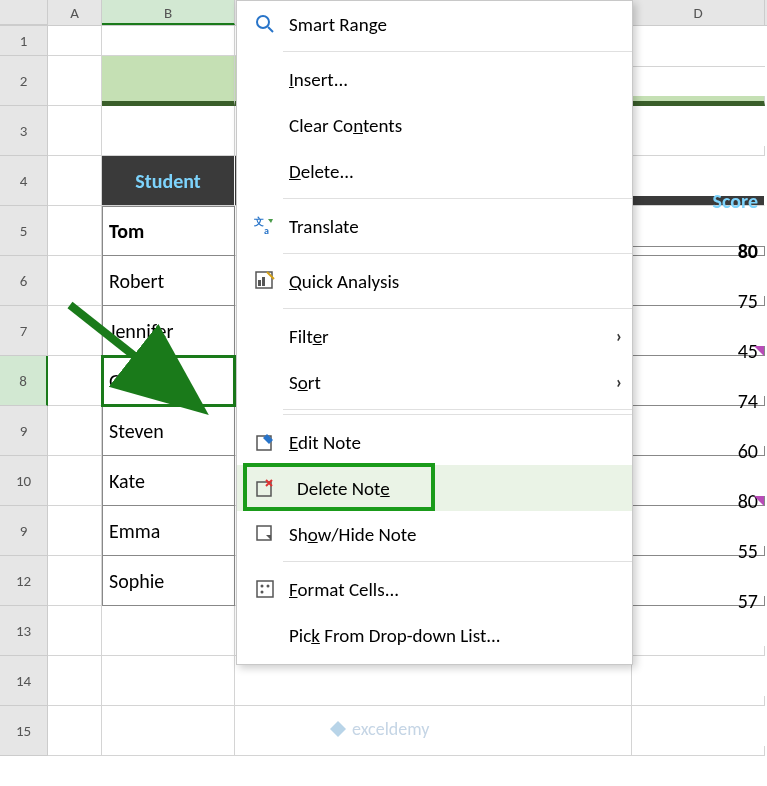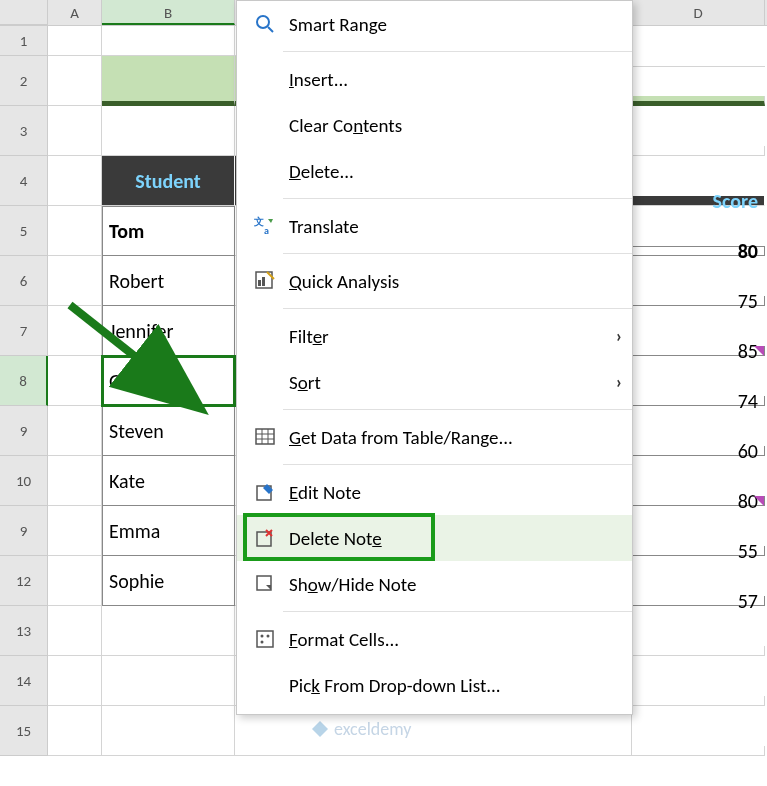--- a/index.html
+++ b/index.html
@@ -47,29 +47,29 @@
     
     
     .note-ind { position: absolute; top: 0; right: 0; width: 0; height: 0; border-left: 10px solid transparent; border-top: 10px solid #b84bb8; }
     
     
     .arrow { position: absolute; left: 60px; top: 295px; z-index: 5; pointer-events: none; }
     
     
     .ctxmenu { position: absolute; left: 236px; top: 0; width: 397px; background: #fff; border: 1px solid #c8c8c8; box-shadow: 3px 3px 8px rgba(0,0,0,0.2); z-index: 10; padding-bottom: 6px; }
     .menu-item { display: flex; align-items: center; height: 46px; padding: 0 10px; font-size: 19px; cursor: pointer; position: relative; }
-    .menu-item.highlighted { background: #eaf3e6; }
+    .menu-item.highlighted { background: #eaf3e6; gap: 8px; }
     .menu-icon { width: 36px; display: flex; justify-content: center; align-items: center; }
     .menu-label { flex: 1; padding-left: 6px; }
     .menu-label u { text-decoration: underline; }
     .menu-arrow { font-size: 18px; color: #333; font-weight: bold; }
     .menu-sep { height: 1px; background: #e0e0e0; margin: 4px 0 4px 46px; }
     .highlight-box { position: absolute; border: 4px solid #1a9b1a; pointer-events: none; }
     
-    .watermark { position: absolute; left: 310px; top: 718px; font-size: 18px; color: #c5d5e5; z-index: 4; display: flex; align-items: center; gap: 4px; pointer-events: none; }
+    .watermark { position: absolute; left: 328px; top: 718px; font-size: 18px; color: #c5d5e5; z-index: 4; display: flex; align-items: center; gap: 4px; pointer-events: none; }
   </style>
 </head>
 <body>
 
 <div class="sheet">
   <div class="col-headers">
     <div class="corner"></div>
     <div class="col-h a">A</div>
     <div class="col-h b">B</div>
     <div class="col-h c">C</div>
@@ -137,21 +137,21 @@
         <div class="cell b data">Robert</div>
         <div class="cell c"></div>
         <div class="cell d data">75</div>
       </div>
 
       <div class="grid-row">
         <div class="cell a"></div>
         <div class="cell b data">Jennifer</div>
         <div class="cell c"></div>
         <div class="cell d data" style="position:relative">
-            <span>85</span>
+            <span>45</span>
             <div class="note-ind"></div>
           </div>
       </div>
 
       <div class="grid-row">
         <div class="cell a"></div>
         <div class="cell b data selected">George</div>
         <div class="cell c"></div>
         <div class="cell d data">74</div>
       </div>
@@ -269,32 +269,20 @@
     <span class="menu-icon"></span>
     <span class="menu-label">Filt<u>e</u>r</span>
     <span class="menu-arrow">›</span>
   </div>
   <div class="menu-item">
     <span class="menu-icon"></span>
     <span class="menu-label">S<u>o</u>rt</span>
     <span class="menu-arrow">›</span>
   </div>
   <div class="menu-sep"></div>
-  <div class="menu-item">
-    <span class="menu-icon">
-        <svg width="22" height="22">
-          <rect x="2" y="3" width="18" height="15" fill="none" stroke="#555" stroke-width="1.5"></rect>
-          <line x1="2" y1="8" x2="20" y2="8" stroke="#555"></line>
-          <line x1="2" y1="13" x2="20" y2="13" stroke="#555"></line>
-          <line x1="8" y1="3" x2="8" y2="18" stroke="#555"></line>
-          <line x1="14" y1="3" x2="14" y2="18" stroke="#555"></line>
-        </svg>
-      </span>
-    <span class="menu-label"><u>G</u>et Data from Table/Range...</span>
-  </div>
   <div class="menu-sep"></div>
   <div class="menu-item">
     <span class="menu-icon">
         <svg width="22" height="22">
           <rect x="3" y="5" width="14" height="14" fill="none" stroke="#555" stroke-width="1.5"></rect>
           <path d="M13,3 L19,9 L15,13 L9,7 Z" fill="#2874c9"></path>
         </svg>
       </span>
     <span class="menu-label"><u>E</u>dit Note</span>
   </div>

